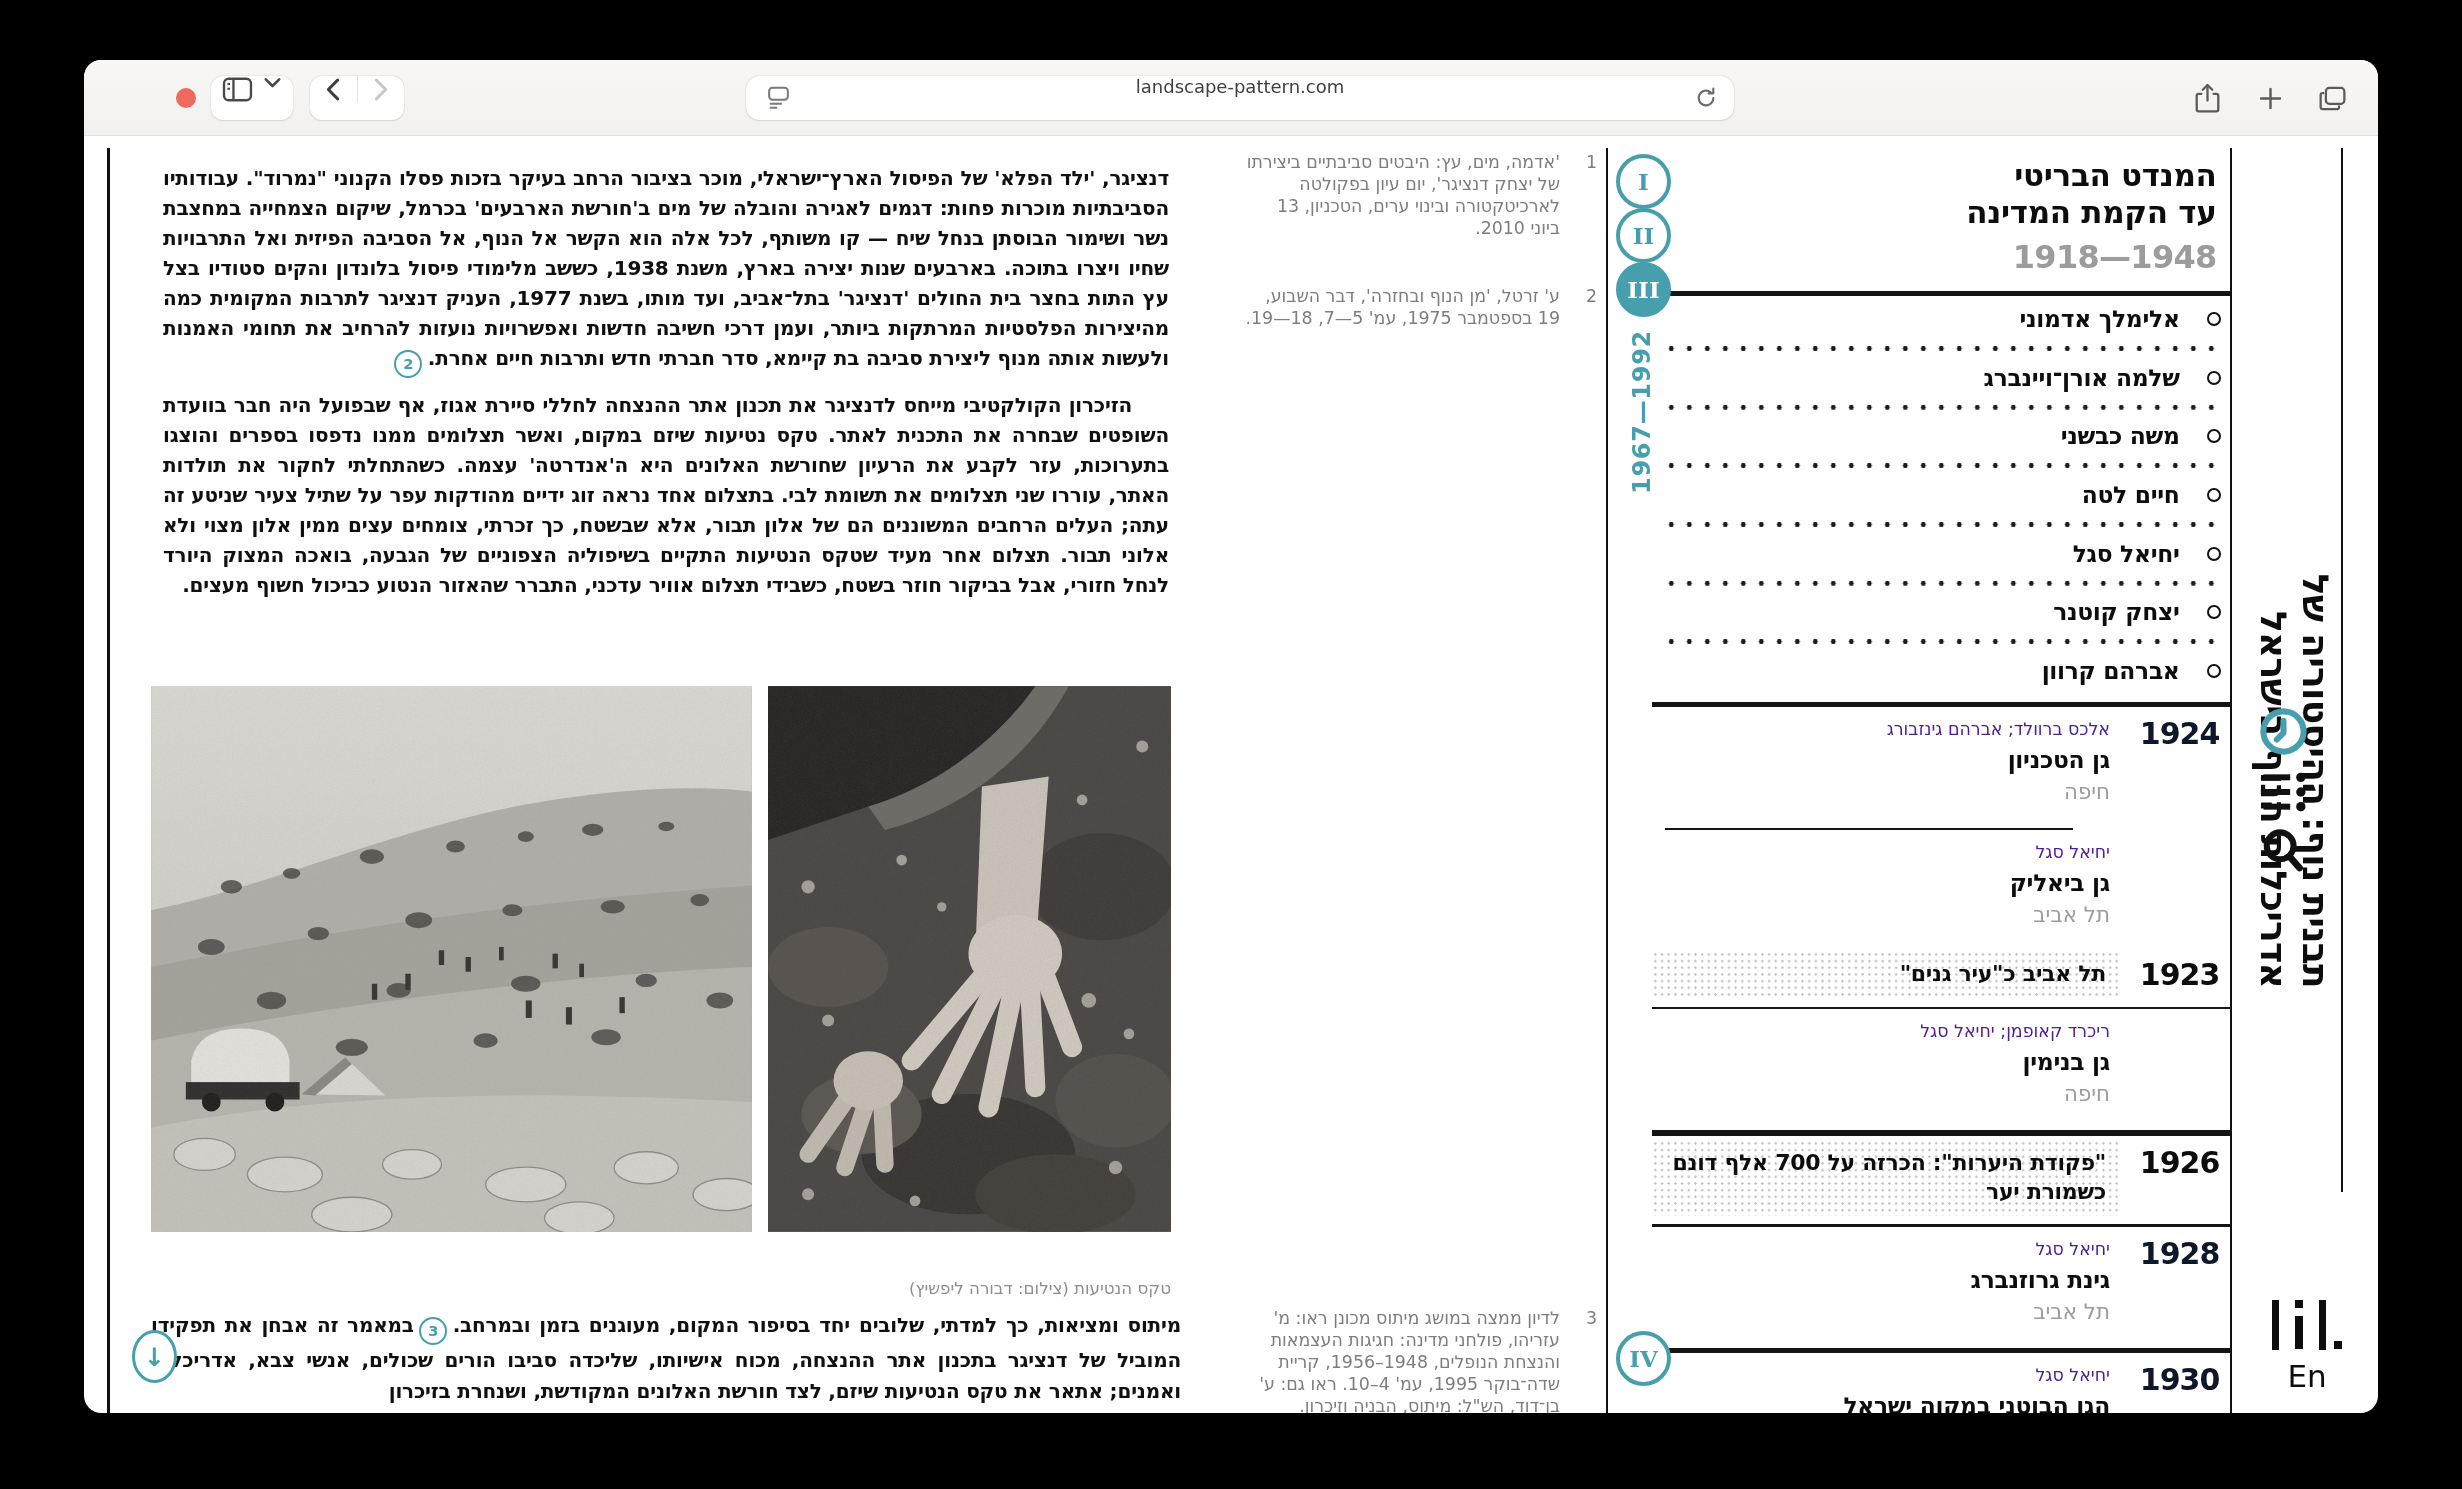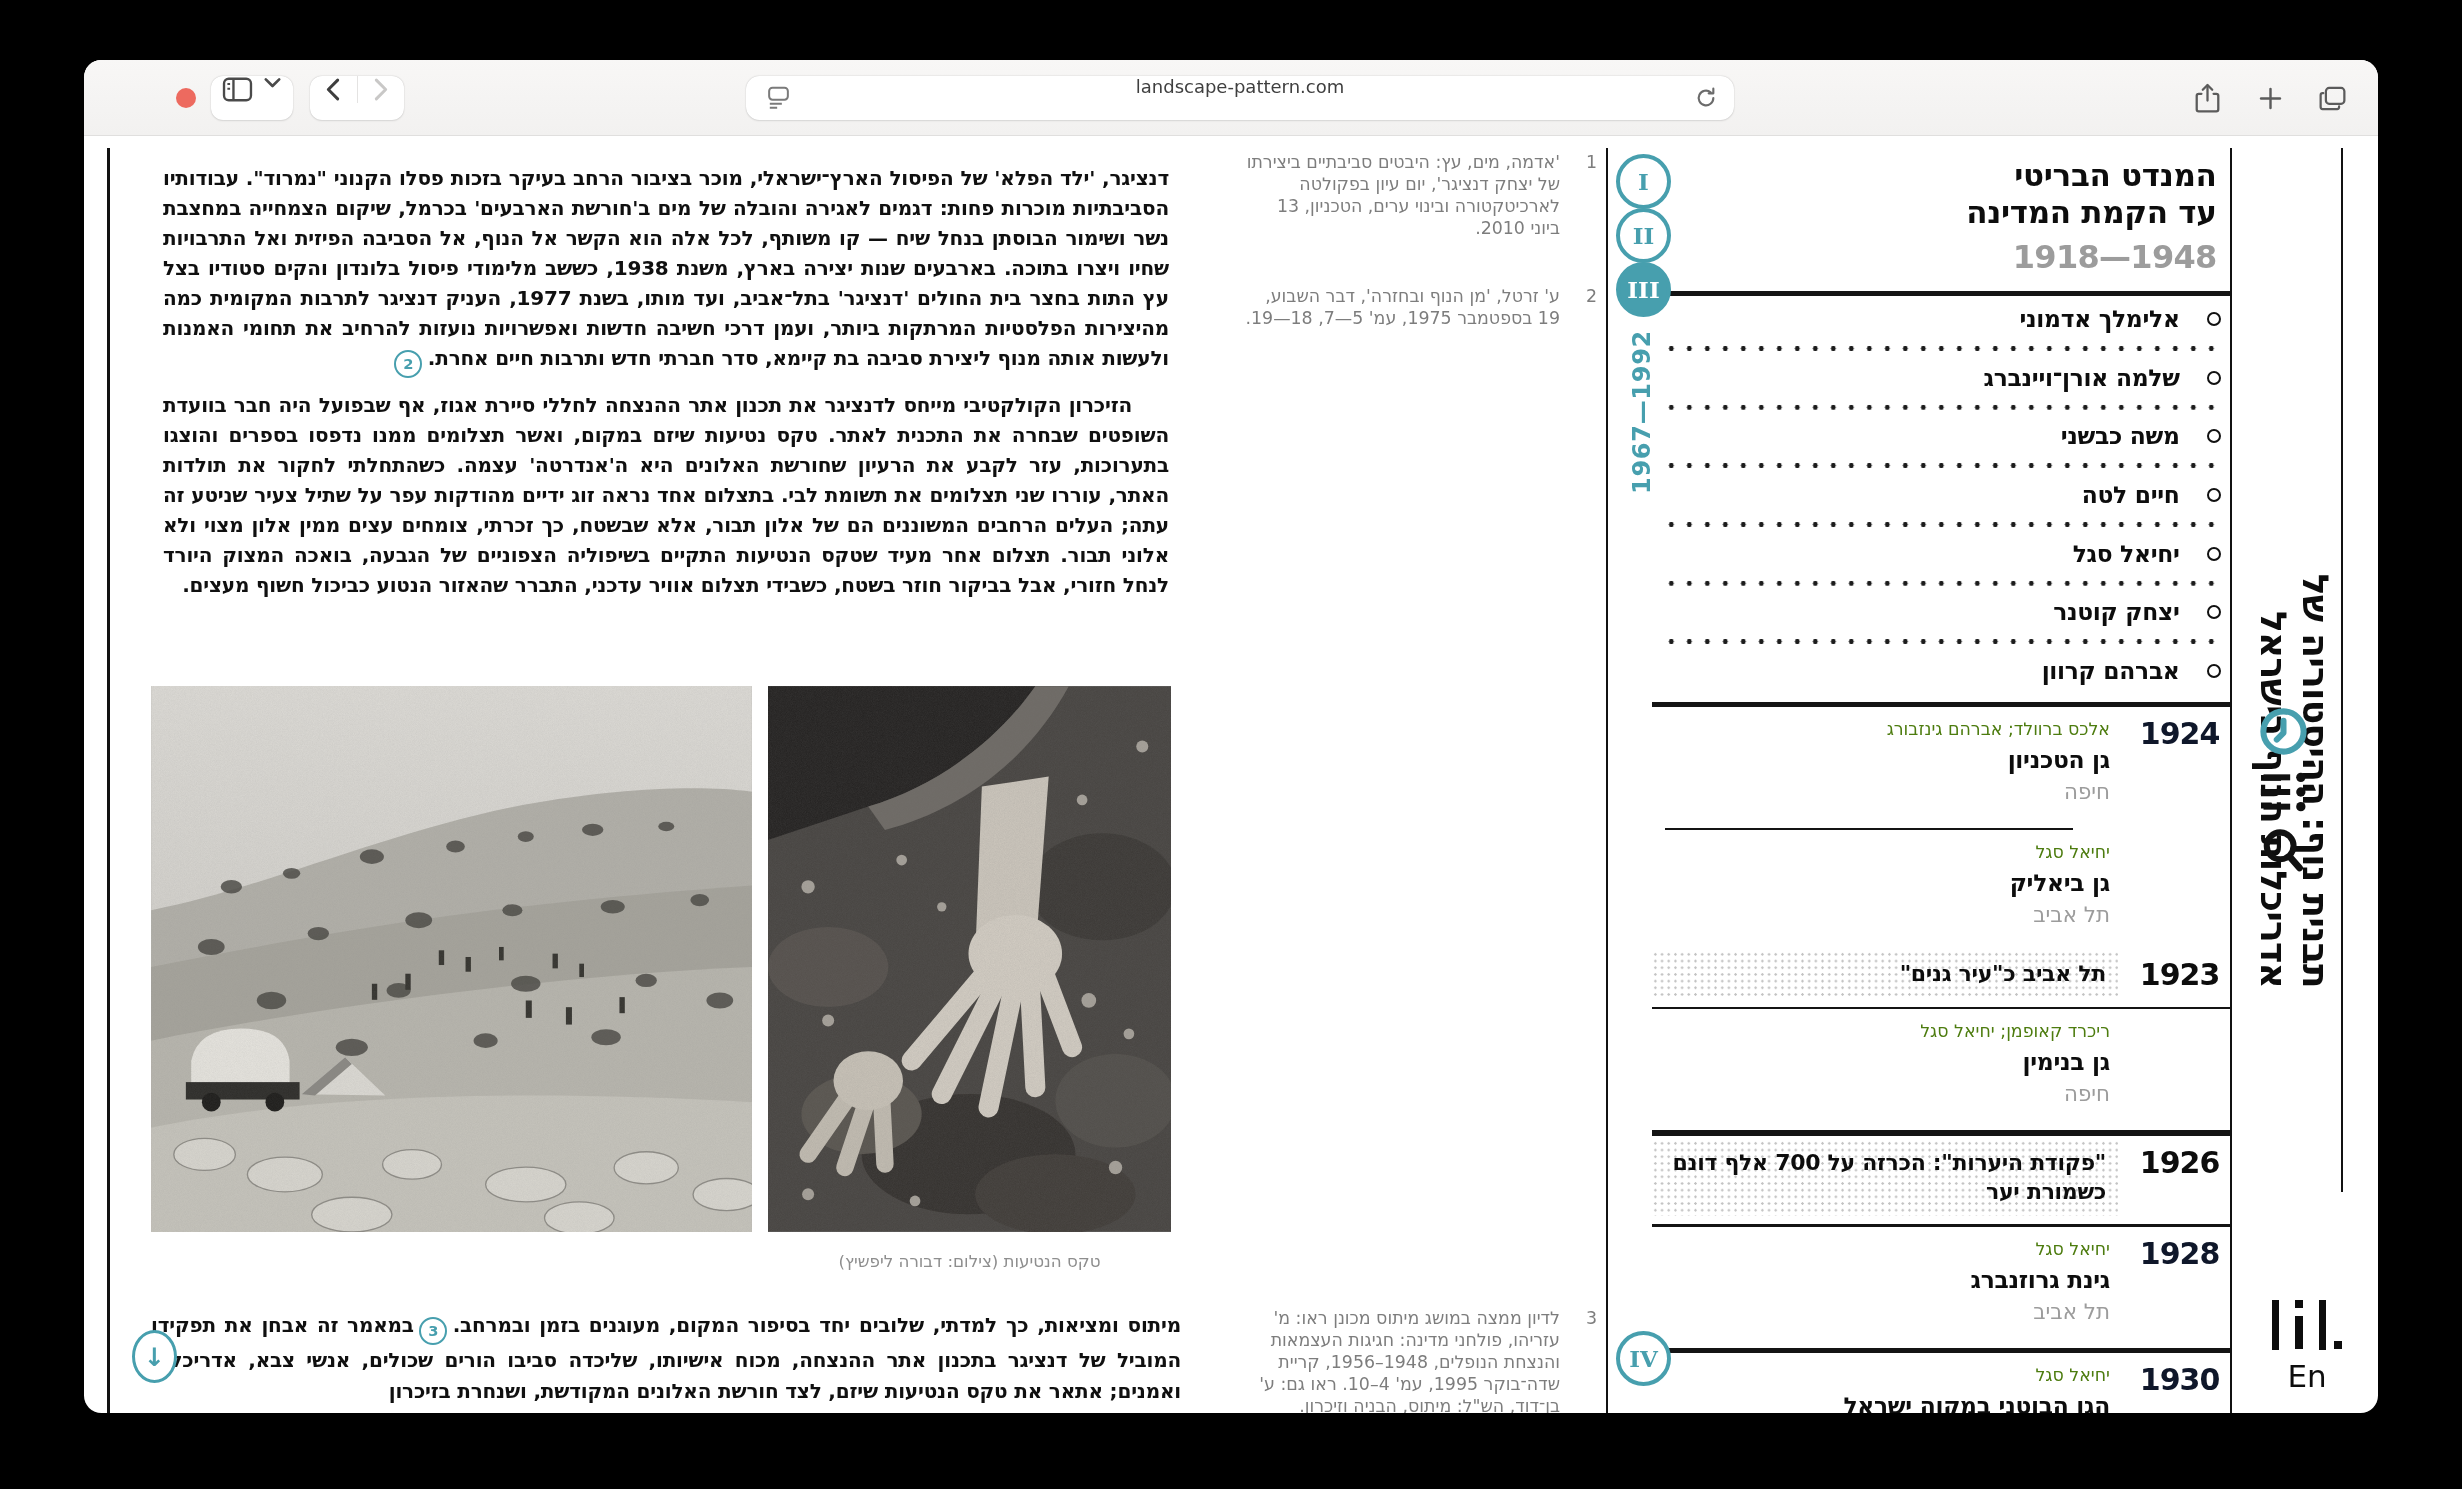--- a/index.html
+++ b/index.html
@@ -25,21 +25,21 @@
   .edge-left{position:absolute;left:23.4px;top:88px;width:2.7px;height:1265px;background:#111;}
   .line-c{position:absolute;left:2257px;top:88px;width:2px;height:1044px;background:#111;}
   
   .article{position:absolute;left:67px;top:91px;width:1030px;direction:rtl;text-align:justify;color:#101010;font-size:20px;line-height:30px;font-weight:700;letter-spacing:-0.2px;height:535px;overflow:hidden;}
   .article p{margin:12px;}
   .article p.indent{text-indent:37px;}
   .mark{display:inline-flex;width:24px;height:24px;border:2px solid #479fae;border-radius:50%;color:#479fae;font-size:14.7px;font-weight:700;align-items:center;justify-content:center;vertical-align:-4px;margin:0 5.4px;background:#fff;}
   .photo{position:absolute;top:626px;background:#777;}
   .photo.left{left:67px;width:601px;height:546px;}
   .photo.right{left:684px;width:403px;height:546px;}
-  .caption{position:absolute;left:684px;top:1191px;width:403px;direction:rtl;text-align:center;color:#8e8e8e;font-size:16.7px;}
+  .caption{position:absolute;left:684px;top:1218px;width:403px;direction:rtl;text-align:right;color:#8e8e8e;font-size:16.7px;}
   .p3wrap{position:absolute;left:67px;top:1250px;width:1030px;direction:rtl;text-align:justify;color:#101010;font-size:20px;line-height:31px;font-weight:700;letter-spacing:-0.2px;height:103px;overflow:hidden;}
   .scroll-hint{position:absolute;left:48px;top:1270px;width:39px;height:47px;border:3.3px solid #479fae;border-radius:50%;background:#fff;display:flex;align-items:center;justify-content:center;color:#479fae;font-size:25.4px;font-weight:700;z-index:5;}
   
   .footnotes{position:absolute;left:1159px;top:0;width:358px;direction:rtl;}
   .fn{position:absolute;right:0;width:100%;padding-right:41px;box-sizing:border-box;text-align:right;color:#7d7d7d;font-size:17.4px;line-height:22px;}
   .fn .num{position:absolute;right:4px;top:0;color:#7d7d7d;}
   .fn1{top:91px;}
   .fn2{top:225px;}
   .fn3{top:1247px;height:106px;overflow:hidden;}
   
@@ -52,21 +52,21 @@
   .hr.thin{height:2.7px;margin:8px 0;}
   .hr.short{height:2.7px;margin:6.7px 13.4px 6.7px 0;margin-right:157px;margin-left:13.4px;}
   #people{padding:6.7px 9.4px 0 9.4px;}
   .person-row{display:flex;align-items:center;gap:27px;height:32px;}
   .p-marker{width:10px;height:10px;border:2px solid #111;border-radius:50%;flex:none;}
   .p-name{font-size:23.4px;font-weight:700;color:#0d0d0d;letter-spacing:-0.3px;}
   .dot-sep{height:6.7px;margin:10px 1.3px;background-image:radial-gradient(circle,#1c1c1c 2.3px,transparent 2.7px);background-size:18px 6.7px;background-repeat:repeat-x;background-position:center;}
   #entries{padding-top:0;}
   .proj{position:relative;margin:12px 0 24px;padding-right:120px;padding-left:9.4px;text-align:right;}
   .proj-year{position:absolute;right:10.7px;top:-2.7px;font-size:30px;font-weight:700;letter-spacing:-1px;color:#0f172a;}
-  .credit{font-size:17.4px;line-height:21px;color:#4d7c0f;margin-bottom:6px;min-height:21px;}
+  .credit{font-size:17.4px;line-height:21px;color:#4c1d95;margin-bottom:6px;min-height:21px;}
   .pname{font-size:23.4px;line-height:28px;font-weight:800;color:#0d0d0d;margin-bottom:4.7px;letter-spacing:-0.3px;}
   .place{font-size:21.4px;color:#9c9c9c;font-weight:500;}
   .ev{display:flex;margin:4px 0;}
   .ev-year{width:112px;flex:none;padding-right:10.7px;box-sizing:border-box;font-size:30px;font-weight:700;letter-spacing:-1px;color:#0d0d0d;padding-top:5.4px;}
   .ev-band{flex:1;padding:8px 12px 10.7px;font-weight:800;font-size:22px;line-height:29px;text-align:right;color:#0d0d0d;letter-spacing:-0.3px;background-image:radial-gradient(circle,#c3c3c3 1.1px,transparent 1.4px);background-size:6.7px 6.7px;}
   .sec-circle{position:absolute;width:55px;height:55px;border-radius:50%;border:4px solid #479fae;box-sizing:border-box;background:#fff;color:#479fae;display:flex;align-items:center;justify-content:center;font-size:23px;font-weight:700;font-family:"DejaVu Serif","Liberation Serif",serif;z-index:4;}
   .sec-circle.filled{background:#479fae;color:#fff;}
   .sec-1{left:1532px;top:94px;}
   .sec-2{left:1532px;top:148px;}
   .sec-3{left:1532px;top:202px;}

